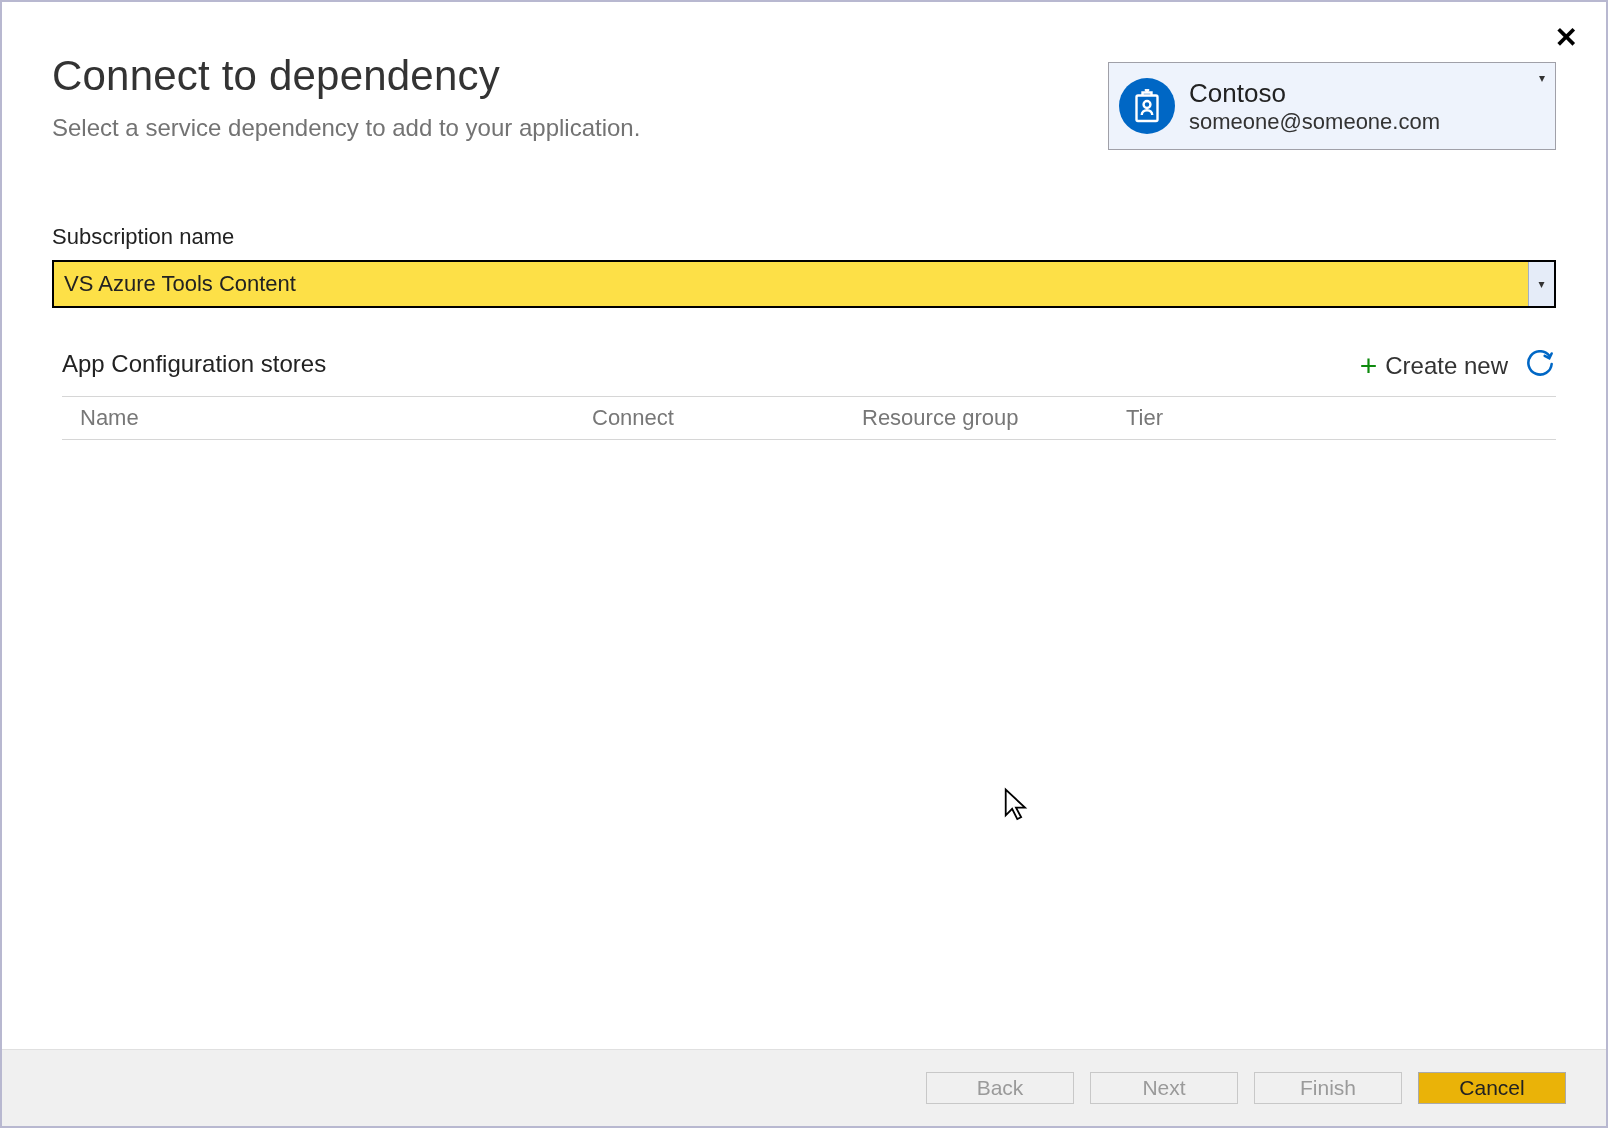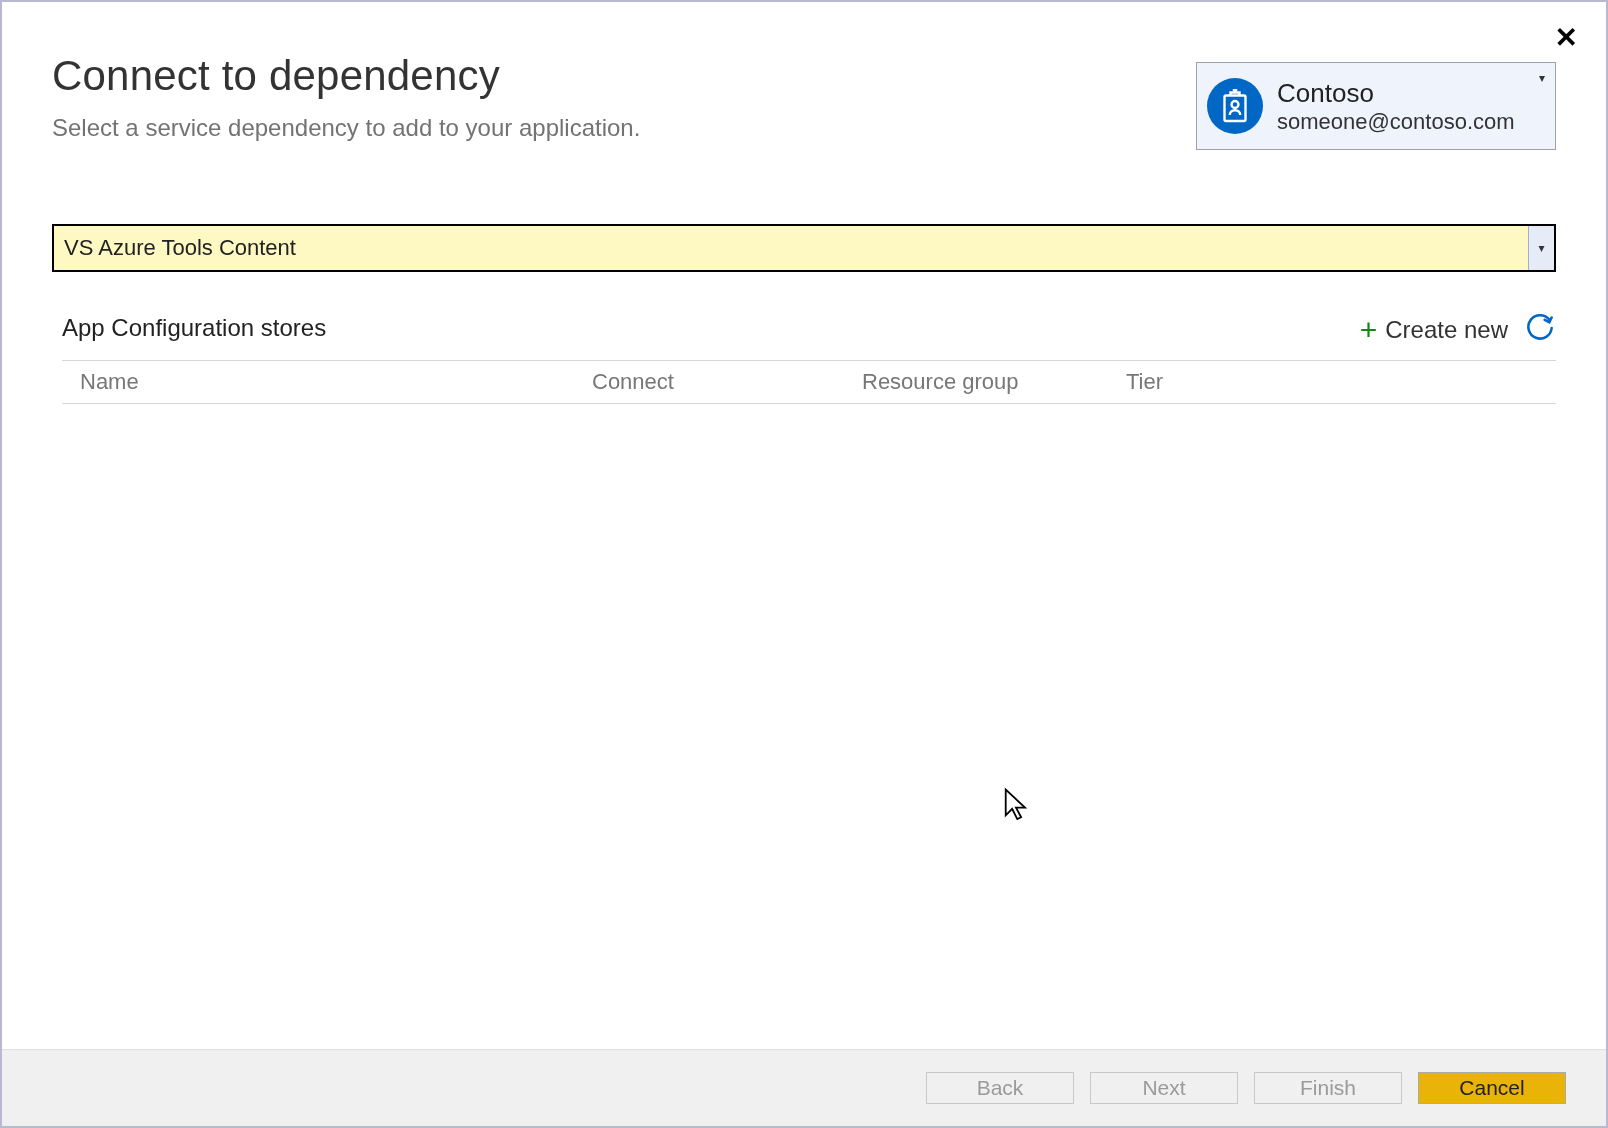--- a/index.html
+++ b/index.html
@@ -51,21 +51,21 @@
       color: #000;
       cursor: pointer;
       line-height: 1;
     }
     .account-box {
       display: flex;
       align-items: center;
       border: 1px solid #a0a0a8;
       background: #eef3fc;
       padding: 6px 8px 6px 10px;
-      width: 360px;
+      width: 448px;
       height: 88px;
       position: relative;
       margin-top: 10px;
     }
     .account-avatar {
       width: 56px;
       height: 56px;
       border-radius: 50%;
       background: #0067c5;
       display: flex;
@@ -101,21 +101,21 @@
     }
     .field-label {
       font-size: 22px;
       color: #222;
       margin-bottom: 10px;
     }
     .select-box {
       display: flex;
       border: 2px solid #000;
       height: 48px;
-      background: #fef9c3;
+      background: #fde047;
       align-items: stretch;
     }
     .select-value {
       flex: 1;
       font-size: 22px;
       color: #222;
       padding: 0 10px;
       display: flex;
       align-items: center;
     }
@@ -237,27 +237,28 @@
           <rect x="5" y="5" width="14" height="17" rx="1"></rect>
           <path d="M9 5 V3 H15 V5"></path>
           <path d="M12 3 V1.5"></path>
           <path d="M10.5 1.5 H13.5"></path>
           <circle cx="12" cy="11" r="2.3"></circle>
           <path d="M8.5 18 c0-2 1.6-3.2 3.5-3.2 s3.5 1.2 3.5 3.2"></path>
         </svg>
       </div>
       <div class="account-text">
         <div class="account-name">Contoso</div>
-        <div class="account-email">someone@contoso.com</div>
+        <div class="account-email">someone@someone.com</div>
       </div>
       <div class="account-caret">▾</div>
     </div>
   </div>
 
   <div class="field-block">
+    <div class="field-label">Subscription name</div>
     <div class="select-box">
       <div class="select-value">VS Azure Tools Content</div>
       <div class="select-caret">▾</div>
     </div>
   </div>
 
   <div class="table-block">
     <div class="table-title-row">
       <div class="table-title">App Configuration stores</div>
       <div class="table-actions">

